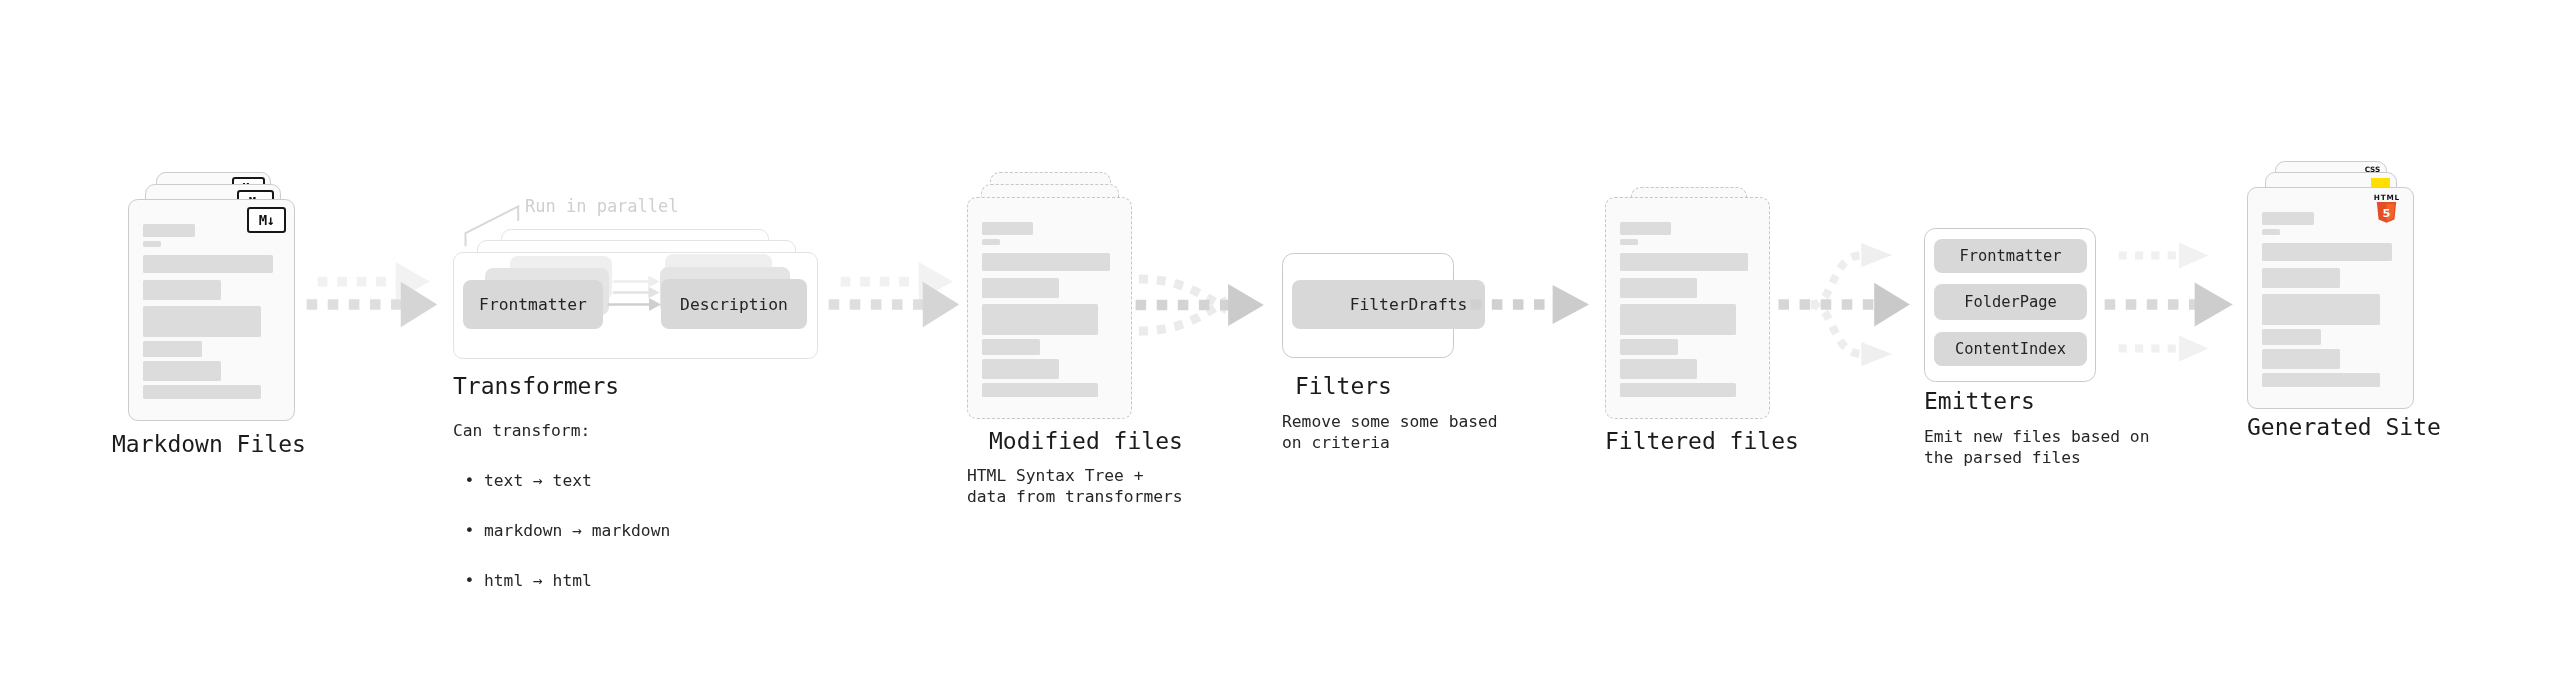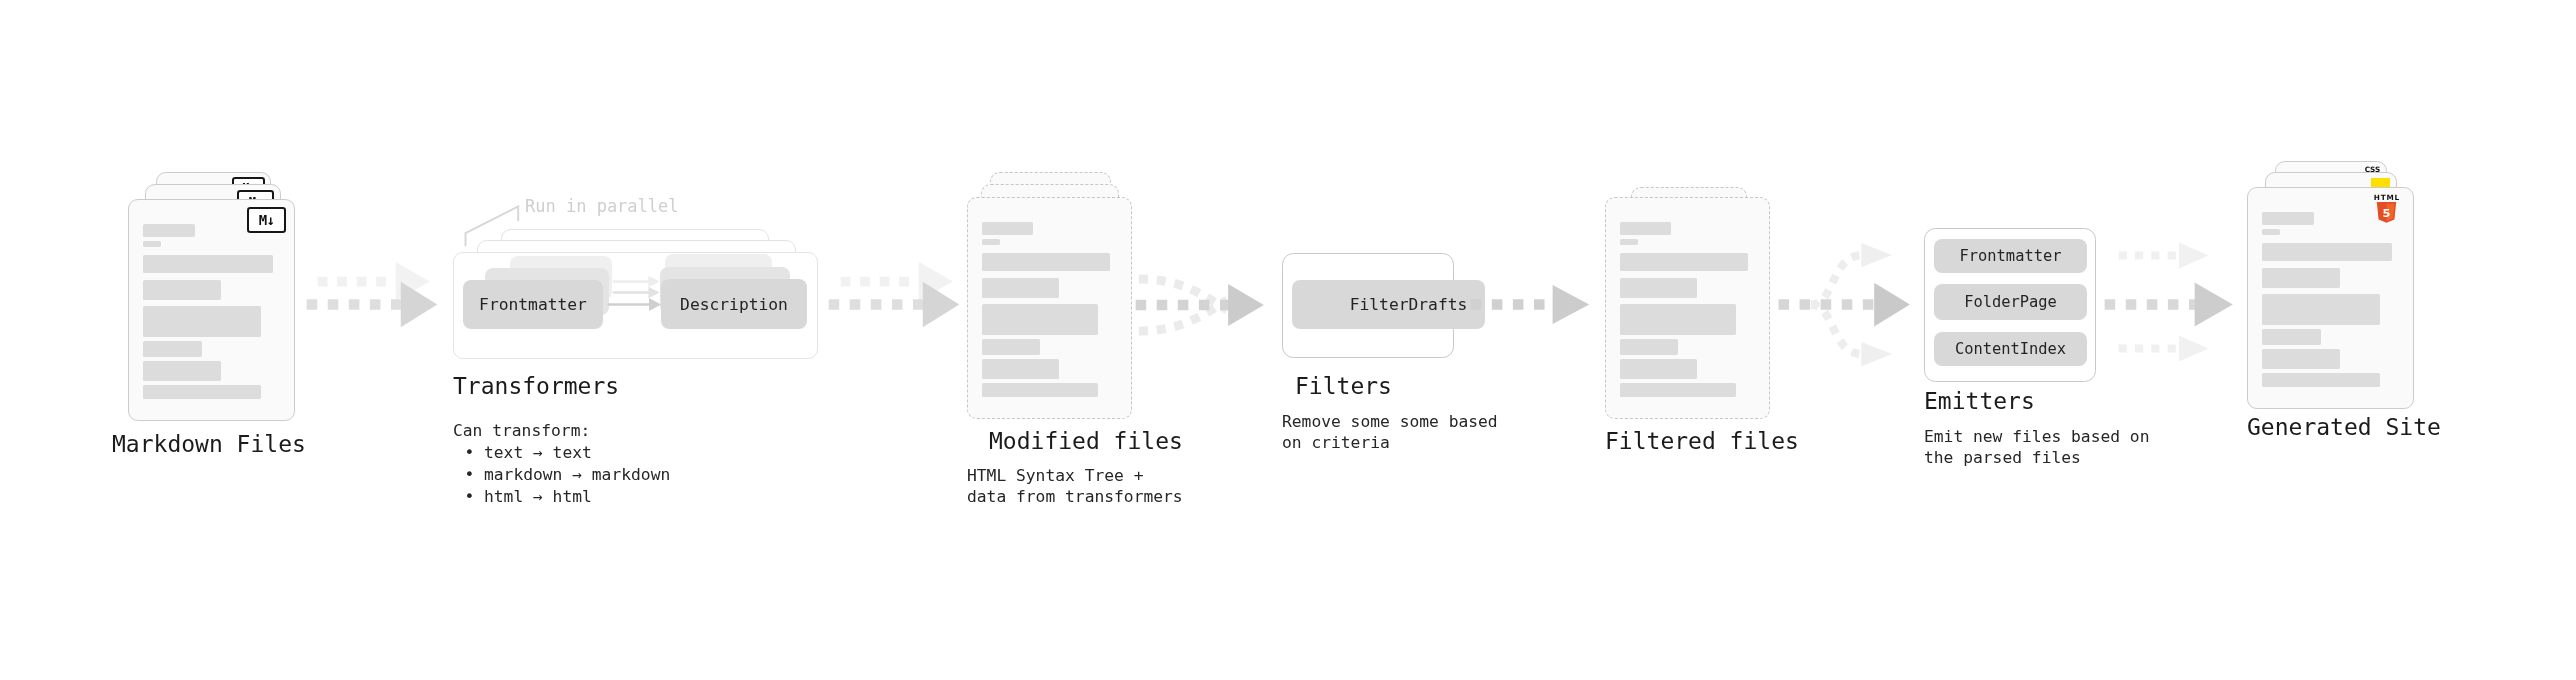--- a/index.html
+++ b/index.html
@@ -23,21 +23,21 @@
   .panel{position:absolute;background:#fff;border:1.6px solid #c9c9c9;border-radius:11.4px;box-sizing:border-box;}
   .gbox{position:absolute;background:#d8d8d8;border-radius:8.1px;display:flex;align-items:center;justify-content:center;
         font-size:16.3px;color:#242424;}
   .gbox.e2{background:#e4e4e4;}
   .gbox.e3{background:#efefef;}
 
   
   .lbl{position:absolute;font-size:23px;color:#1b1b1b;font-weight:500;white-space:nowrap;}
   .sub{position:absolute;font-size:16.3px;line-height:21px;color:#262626;white-space:nowrap;}
   .note{position:absolute;font-size:17px;color:#cfcfcf;white-space:nowrap;}
-  .bullets div{white-space:nowrap;}
+  .bullets div{white-space:nowrap;margin-top:28px;}
   svg.arrow{position:absolute;overflow:visible;}
 
   
   .css-badge{position:absolute;display:flex;flex-direction:column;align-items:center;}
   .css-badge .t{font-size:7.3px;font-weight:bold;color:#111;line-height:7.3px;font-family:"DejaVu Sans","Liberation Sans",sans-serif;}
   .css-badge .u{width:14.6px;height:3.3px;margin-top:0.8px;background:#2965f1;}
   .js-badge{position:absolute;background:#ffdf00;}
   .h5-badge{position:absolute;display:flex;flex-direction:column;align-items:center;}
   .h5-badge .t{font-size:7.3px;font-weight:bold;color:#111;letter-spacing:0.8px;line-height:8.1px;font-family:"DejaVu Sans","Liberation Sans",sans-serif;}
 </style>

